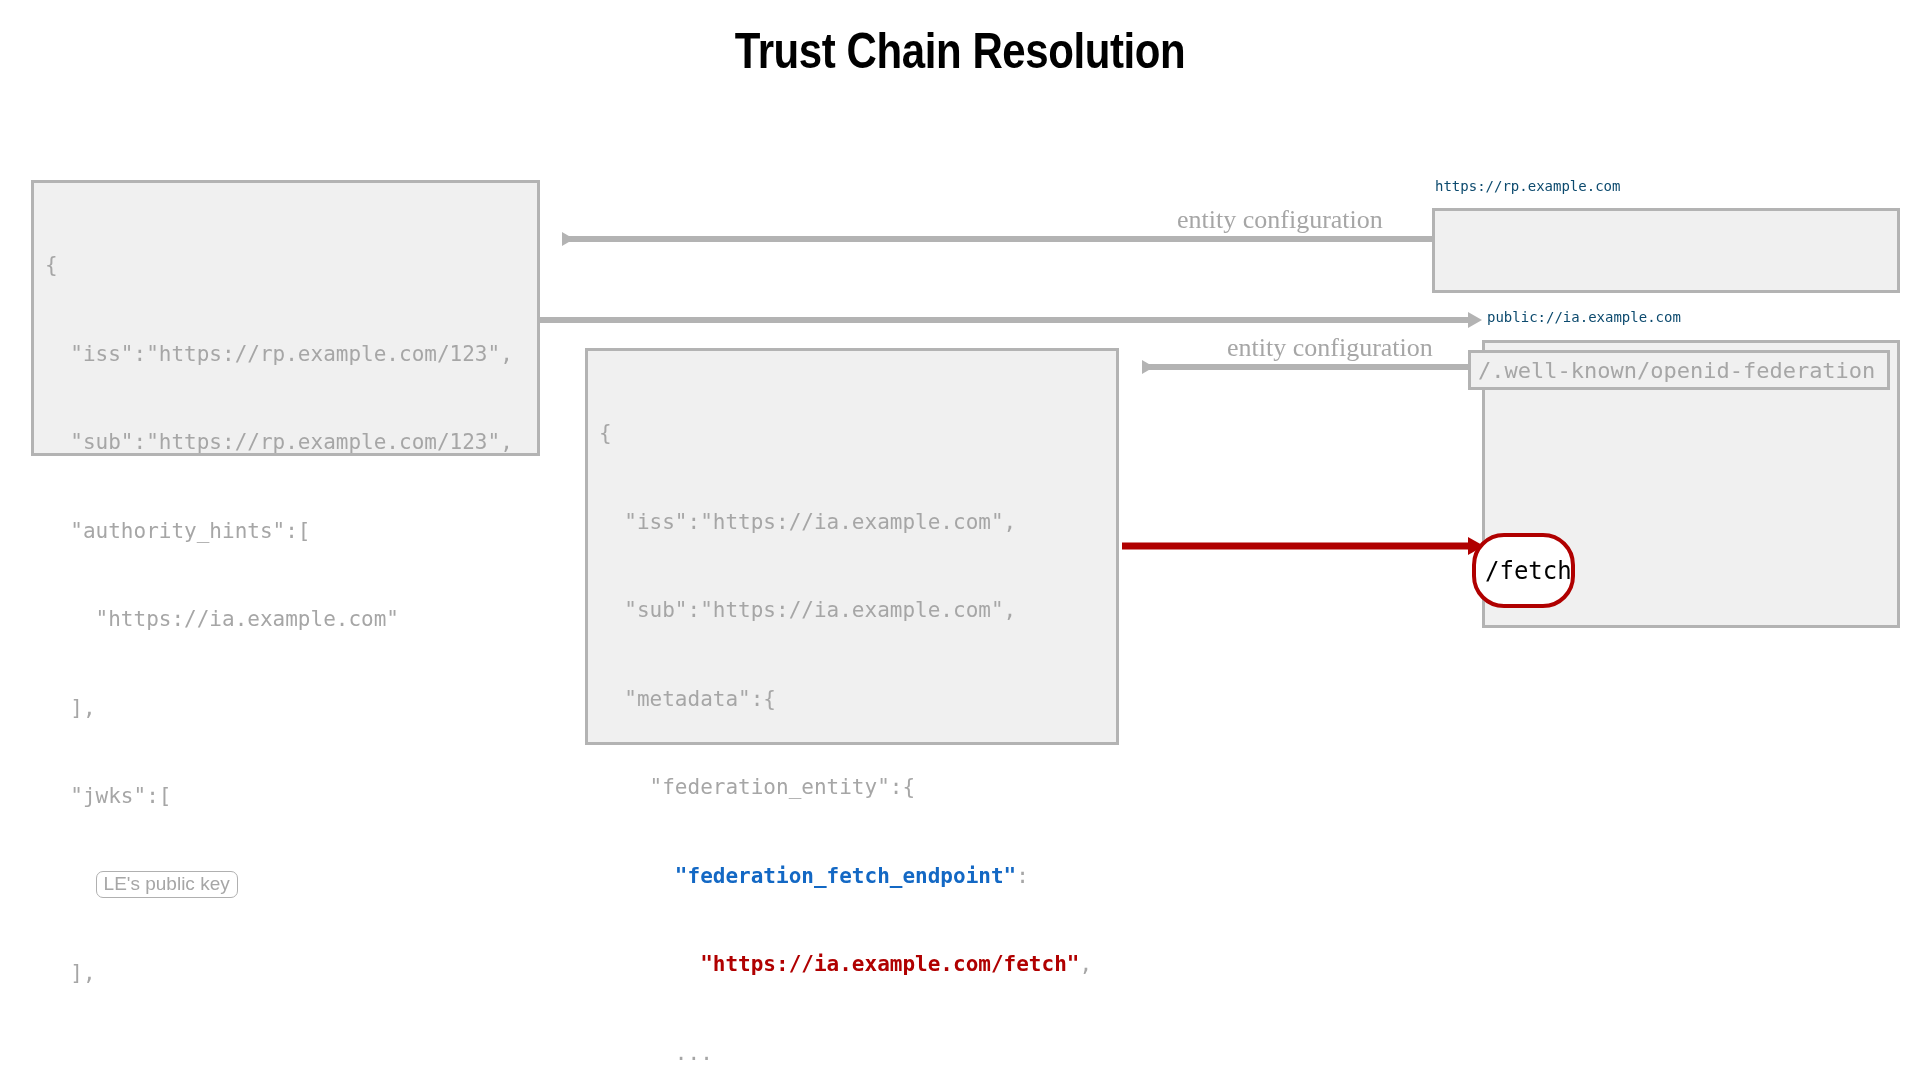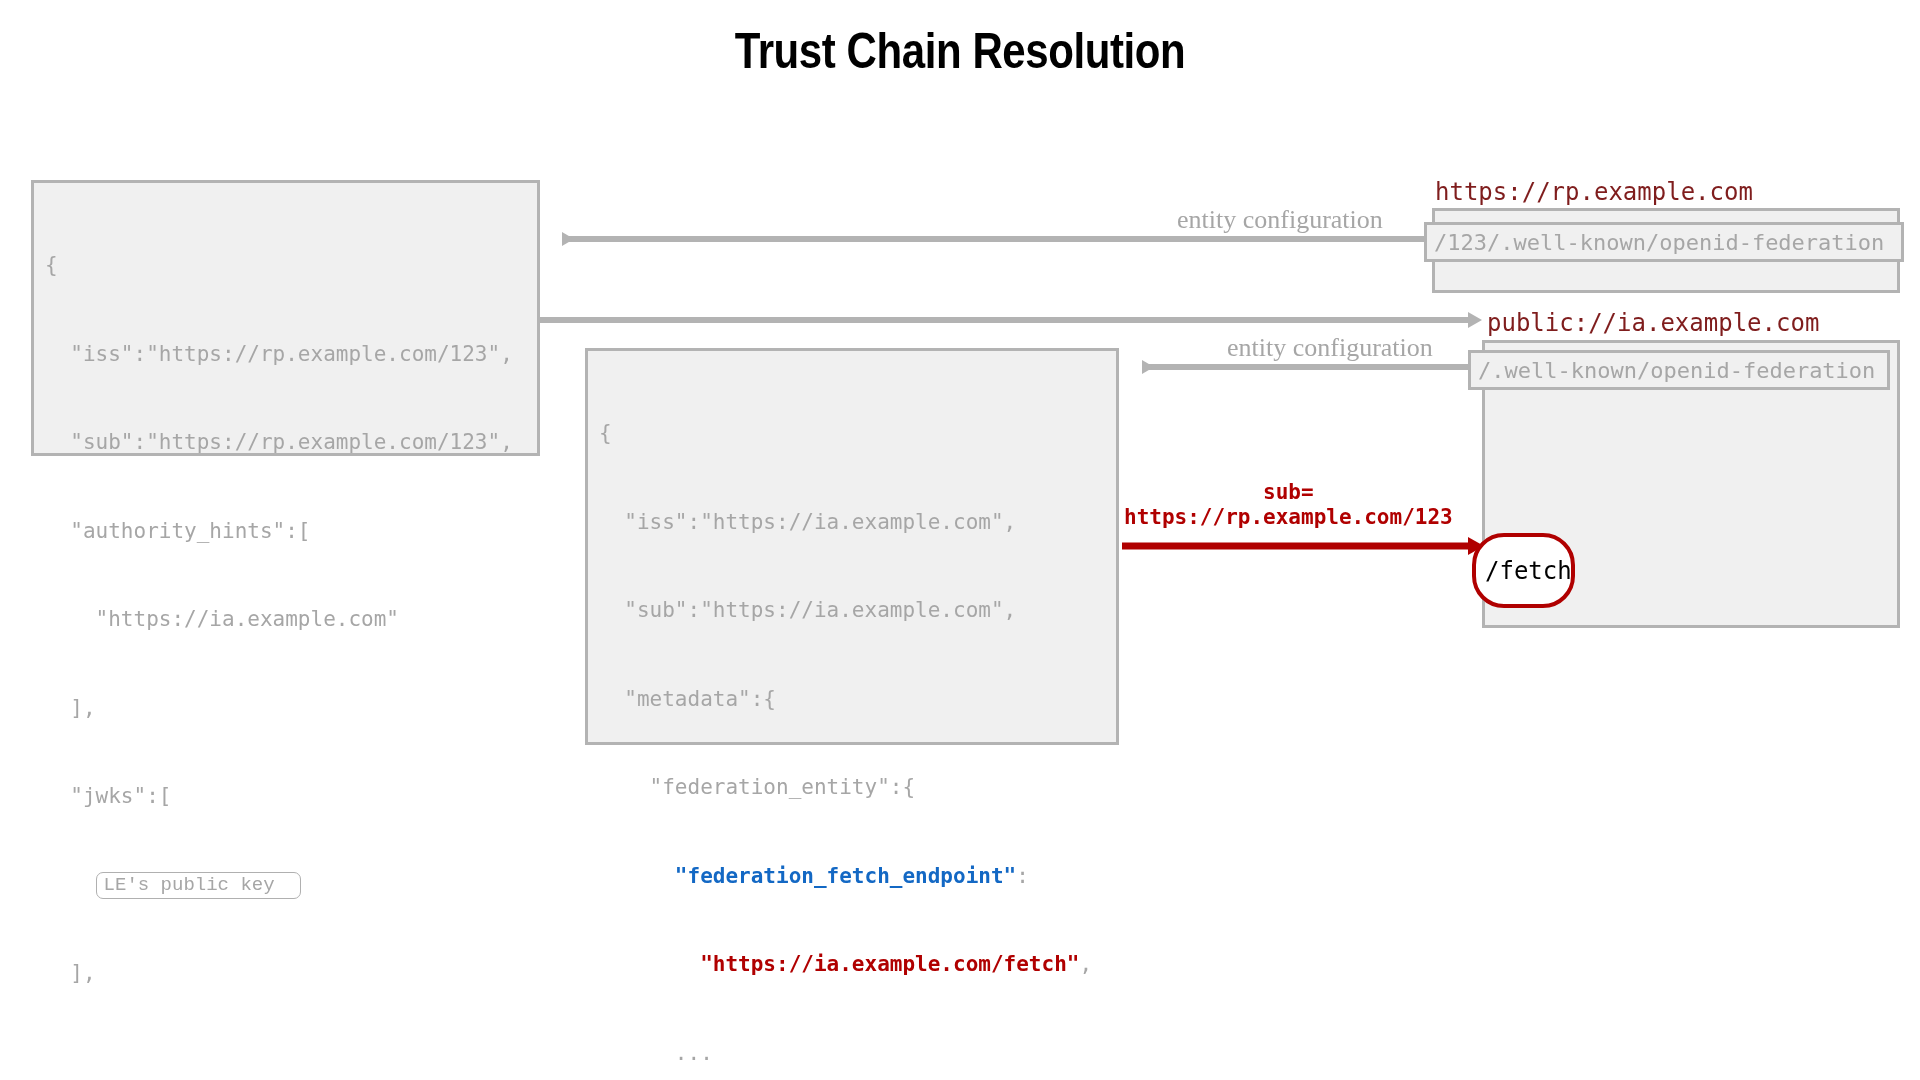--- a/index.html
+++ b/index.html
@@ -56,37 +56,37 @@
     white-space: pre;
     padding: 12px 14px 14px 14px;
   }
   .code .ln { display: block; height: 29.5px; }
   .code .blue { color: #1368c4; font-weight: bold; }
   .code .red  { color: #b00000; font-weight: bold; }
 
   
   .keybadge {
     display: inline-block;
-    font-family: Liberation Mono, monospace;
+    font-family: Liberation Sans, sans-serif;
     font-size: 19px;
     line-height: 20px;
     color: #a6a6a6;
     border: 1.5px solid #b0b0b0;
     border-radius: 7px;
-    padding: 2px 25px 3px 7px;
+    padding: 2px 7px 3px 7px;
     position: relative;
     top: -2px;
   }
 
   
   .hostlabel {
     position: absolute;
     font-family: "DejaVu Sans Mono", monospace;
-    font-size: 24px;
-    color: #7f1d1d;
+    font-size: 14px;
+    color: #0c4a6e;
     white-space: nowrap;
   }
 
   
   .endpoint {
     position: absolute;
     box-sizing: border-box;
     background: #f0f0f0;
     border: 3px solid #b3b3b3;
     font-family: "DejaVu Sans Mono", monospace;
@@ -200,28 +200,23 @@
     <span class="ln">      ...</span>
     
     
     
     
     
   </div>
 
   <div class="hostlabel" style="left:1435px; top:178px;">https://rp.example.com</div>
   <div class="panel" style="left:1432px; top:208px; width:468px; height:85px;"></div>
-  <div class="endpoint" style="left:1424px; top:222px; width:480px; height:40px;">/123/.well-known/openid-federation</div>
 
   <div class="hostlabel" style="left:1487px; top:309px;">public://ia.example.com</div>
   <div class="panel" style="left:1482px; top:340px; width:418px; height:288px;"></div>
   <div class="endpoint" style="left:1468px; top:350px; width:422px; height:40px;">/.well-known/openid-federation</div>
   <div class="fetchbox" style="left:1472px; top:533px; width:103px; height:75px;border-radius:32px;">/fetch</div>
 
   <div class="arrowlabel" style="left:1177px; top:205px;">entity configuration</div>
   <div class="arrowlabel" style="left:1227px; top:333px;">entity configuration</div>
 
-  <div class="arrowlabel red" style="left:1124px; top:480px;">
-    <span>sub=</span><br>
-    <span>https://rp.example.com/123</span>
-  </div>
 
 </div>
 
 </body></html>

